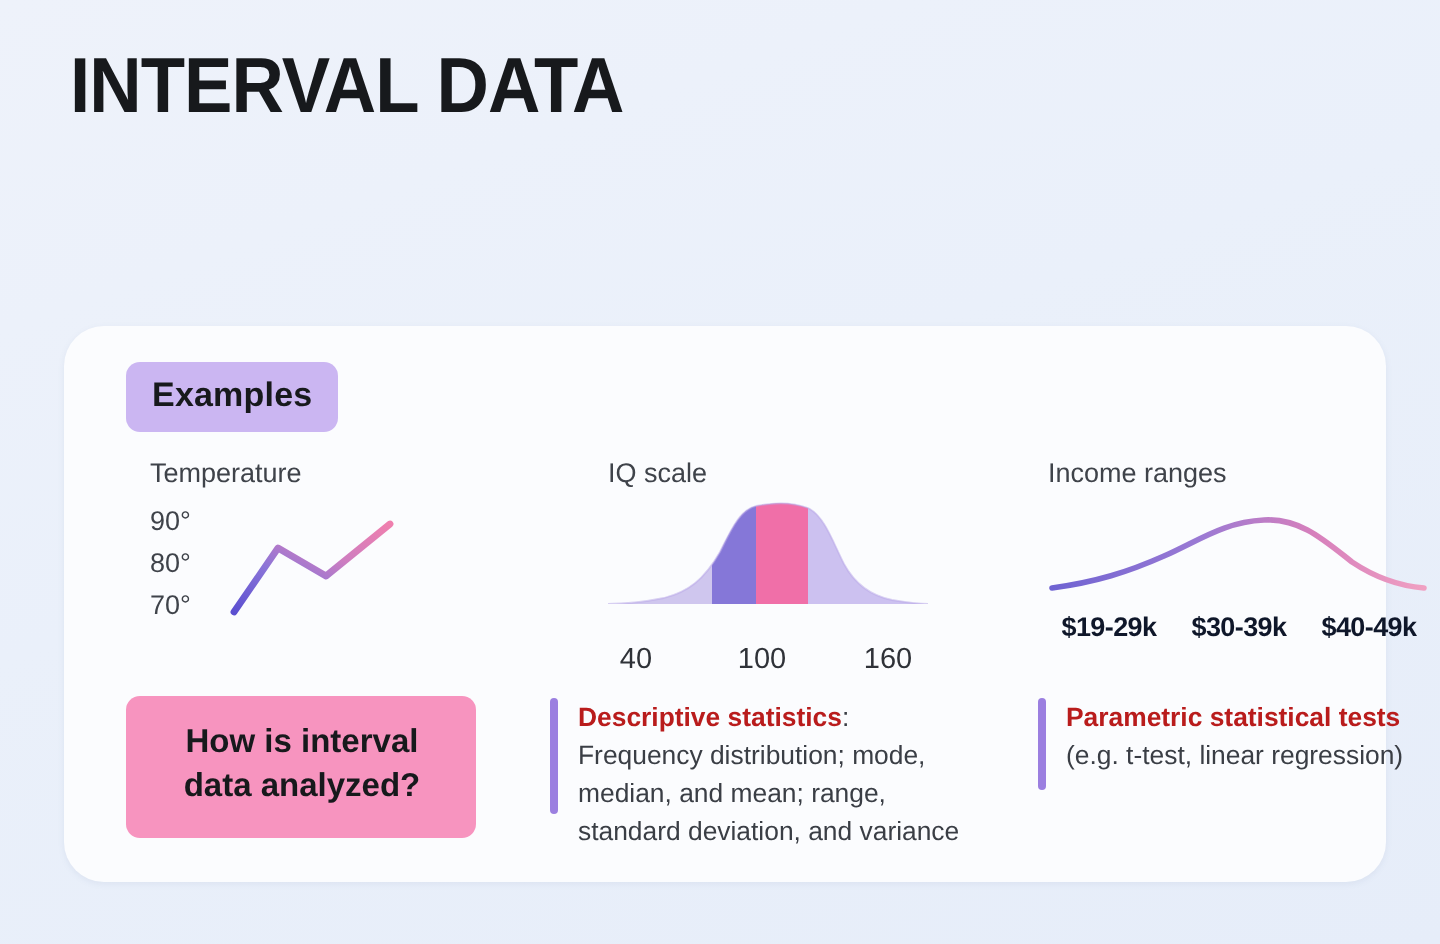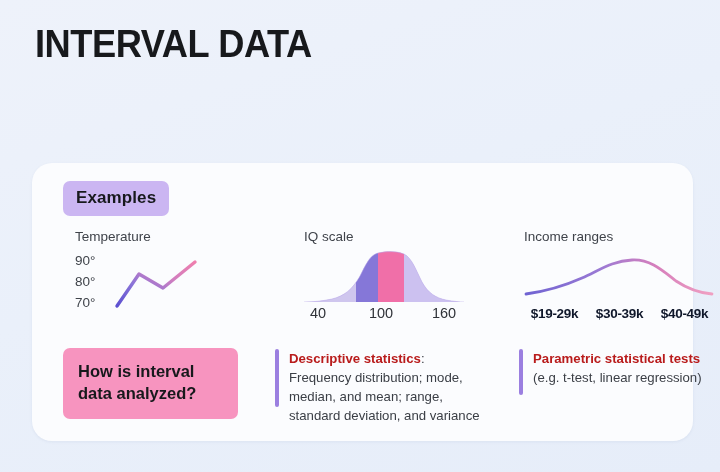--- a/index.html
+++ b/index.html
@@ -79,20 +79,21 @@
   .badge-question {
     position: absolute;
     left: 31px;
     top: 185px;
     width: 175px;
     box-sizing: border-box;
     padding: 13px 14px 14px 15px;
     background: #f794bf;
     font-size: 16.5px;
     line-height: 1.32;
+    text-align: center;
   }
 
   
   .example {
     position: absolute;
   }
   .example-label {
     font-size: 13.5px;
     color: #3f434a;
     margin: 0 0 6px 0;
@@ -128,21 +129,21 @@
   .ex-iq { left: 272px; top: 66px; width: 180px; }
   .iq-chart {
     width: 160px;
     height: 52px;
     display: block;
   }
   .iq-ticks {
     position: relative;
     width: 160px;
     height: 20px;
-    margin-top: 3px;
+    margin-top: 20px;
   }
   .iq-tick {
     position: absolute;
     font-size: 14.5px;
     color: #2f3238;
     top: 0;
     transform: translateX(-50%);
   }
 
   

